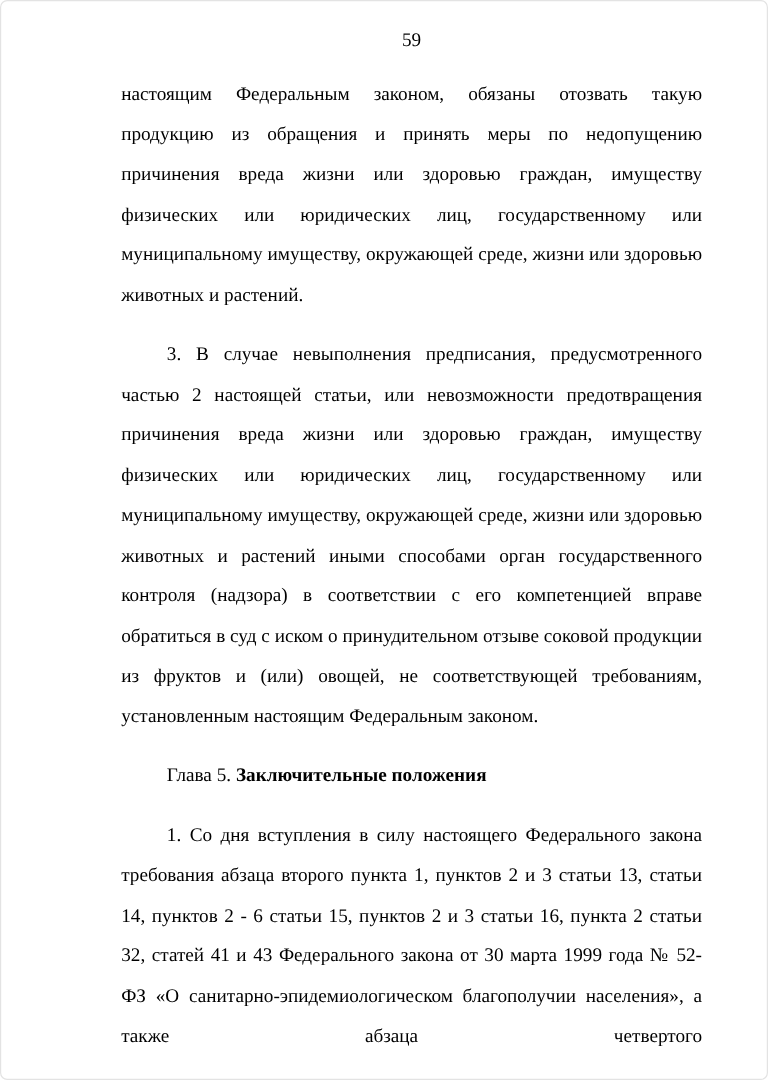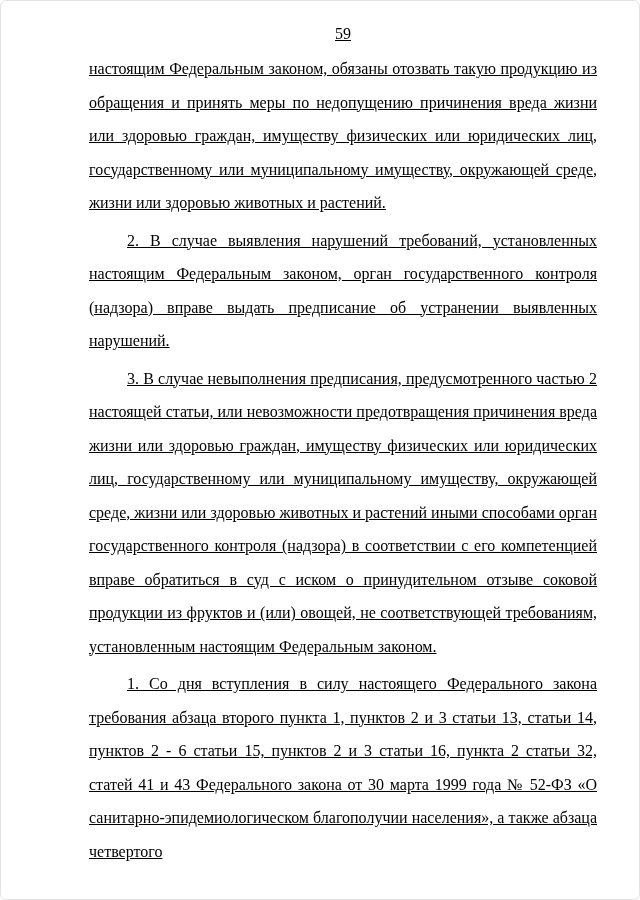--- a/index.html
+++ b/index.html
@@ -20,30 +20,29 @@
     inset: 0;
     border: 1px solid #e3e3e3;
     border-radius: 6px;
     pointer-events: none;
   }
   .page {
     box-sizing: border-box;
     width: 640px;
     height: 900px;
     padding: 22px 39px 20px 85px;
-    text-decoration: underline;
   }
   .page-number {
     text-align: center;
     font-size: 16px;
     line-height: 24px;
     margin-bottom: 6px;
   }
   .content p {
-    margin: 4px;
+    margin: 16px;
     font-size: 16px;
     line-height: 33.5px;
     text-align: justify;
   }
   .content p.indent {
     text-indent: 38px;
   }
   .content p.justify-last {
     text-align-last: justify;
   }
@@ -53,17 +52,17 @@
 </style>
 </head>
 <body>
 
 <div class="page-frame"></div>
 
 <div class="page">
   <div class="page-number">59</div>
   <div class="content">
       <p class="">настоящим Федеральным законом, обязаны отозвать такую продукцию из обращения и принять меры по недопущению причинения вреда жизни или здоровью граждан, имуществу физических или юридических лиц, государственному или муниципальному имуществу, окружающей среде, жизни или здоровью животных и растений.</p>
-      <p class="indent">2. В случае выявления нарушений требований, установленных настоящим Федеральным законом, орган государственного контроля (надзора) вправе выдать предписание об устранении выявленных нарушений.</p>
       <p class="indent">3. В случае невыполнения предписания, предусмотренного частью 2 настоящей статьи, или невозможности предотвращения причинения вреда жизни или здоровью граждан, имуществу физических или юридических лиц, государственному или муниципальному имуществу, окружающей среде, жизни или здоровью животных и растений иными способами орган государственного контроля (надзора) в соответствии с его компетенцией вправе обратиться в суд с иском о принудительном отзыве соковой продукции из фруктов и (или) овощей, не соответствующей требованиям, установленным настоящим Федеральным законом.</p>
+      <p class="indent"><span>Глава 5. </span><span class="bold">Заключительные положения</span></p>
       <p class="indent justify-last">1. Со дня вступления в силу настоящего Федерального закона требования абзаца второго пункта 1, пунктов 2 и 3 статьи 13, статьи 14, пунктов 2 - 6 статьи 15, пунктов 2 и 3 статьи 16, пункта 2 статьи 32, статей 41 и 43 Федерального закона от 30 марта 1999 года № 52-ФЗ «О санитарно-эпидемиологическом благополучии населения», а также абзаца четвертого</p>
     </div>
 </div>
 
 </body></html>

